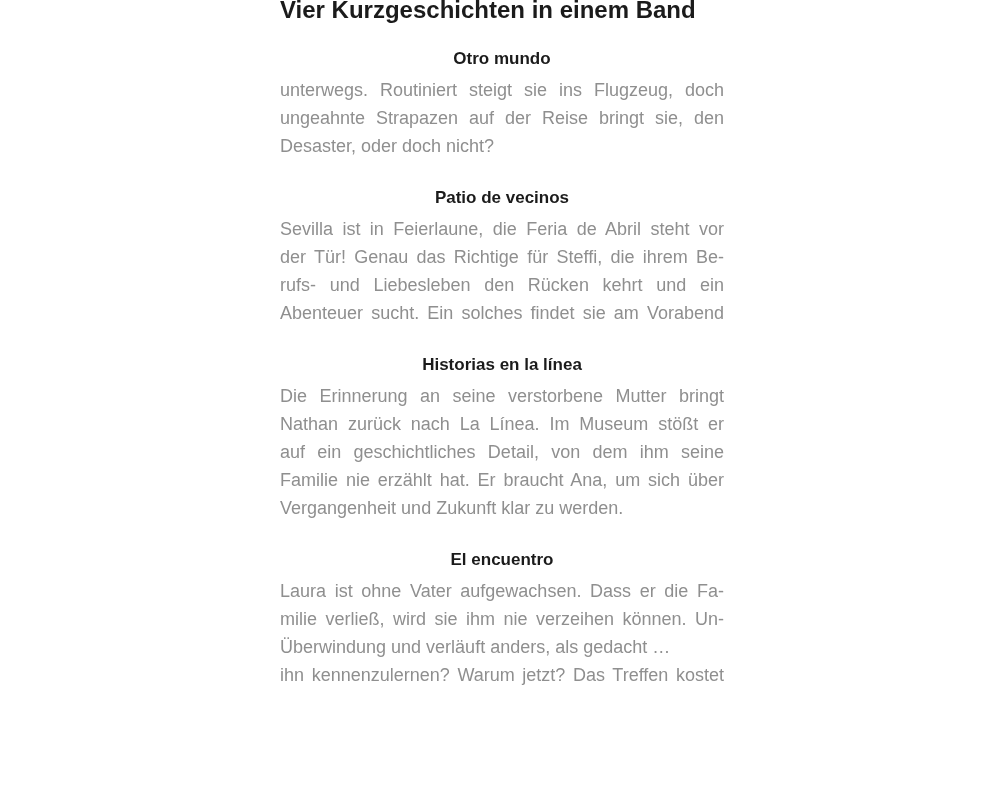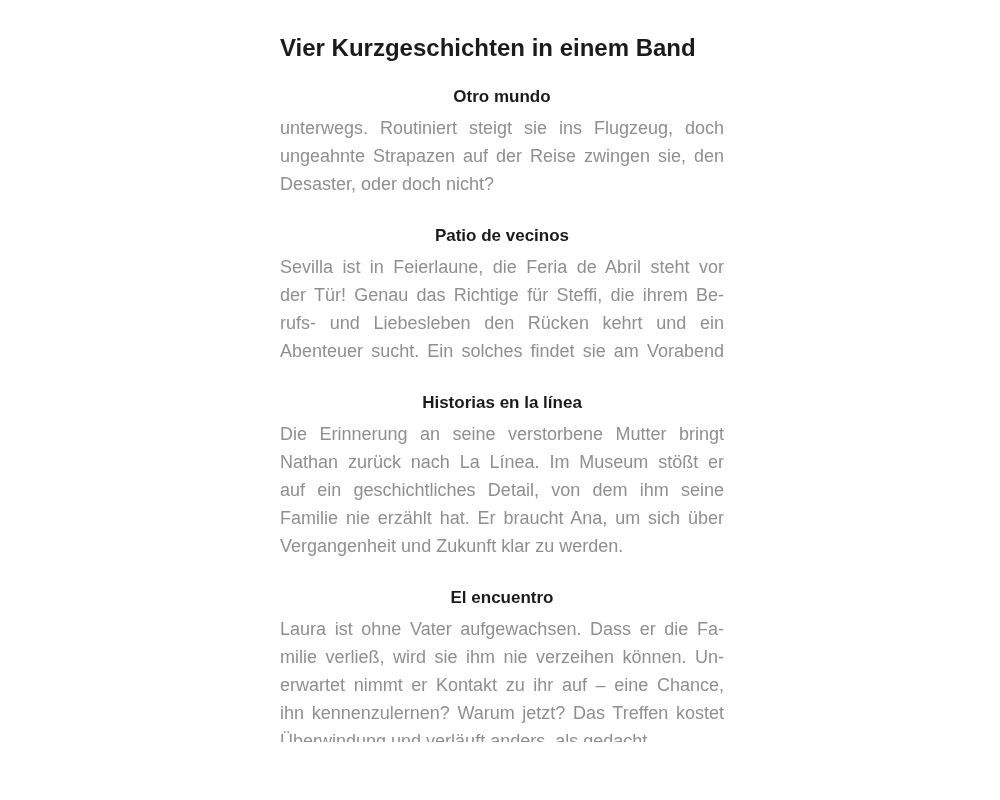--- a/index.html
+++ b/index.html
@@ -8,21 +8,20 @@
     --body:#8f8f8f;
   }
   html,body{margin:0;padding:0;}
   .page{
     position:relative;
     width:1000px;
     height:704px;
     background:var(--bg);
     overflow:hidden;
     font-family:"Liberation Sans",sans-serif;
-    margin-top:38px;
   }
   .column{
     position:absolute;
     left:280px;
     top:-3px;
     width:444px;
   }
   .title{
     font-family:"Liberation Sans",sans-serif;
     font-weight:700;
@@ -65,21 +64,21 @@
 
 <div class="page">
   <div class="column">
 
     <h1 class="title">Vier Kurzgeschichten in einem Band</h1>
 
     <div class="section">
       <h2 class="section-heading">Otro mundo</h2>
       <div class="section-body">
           <div class="line">unterwegs. Routiniert steigt sie ins Flugzeug, doch</div>
-          <div class="line">ungeahnte Strapazen auf der Reise zwingen sie, den</div>
+          <div class="line">ungeahnte Strapazen auf der Reise bringt sie, den</div>
           <div class="line last">Desaster, oder doch nicht?</div>
         </div>
     </div>
 
     <div class="section">
       <h2 class="section-heading">Patio de vecinos</h2>
       <div class="section-body">
           <div class="line">Sevilla ist in Feierlaune, die Feria de Abril steht vor</div>
           <div class="line">der Tür! Genau das Richtige für Steffi, die ihrem Be-</div>
           <div class="line">rufs- und Liebesleben den Rücken kehrt und ein</div>
@@ -96,20 +95,19 @@
           <div class="line">Familie nie erzählt hat. Er braucht Ana, um sich über</div>
           <div class="line last">Vergangenheit und Zukunft klar zu werden.</div>
         </div>
     </div>
 
     <div class="section">
       <h2 class="section-heading">El encuentro</h2>
       <div class="section-body">
           <div class="line">Laura ist ohne Vater aufgewachsen. Dass er die Fa-</div>
           <div class="line">milie verließ, wird sie ihm nie verzeihen können. Un-</div>
-          <div class="line">erwartet nimmt er Kontakt zu ihr auf – eine Chance,</div>
+          <div class="line last">Überwindung und verläuft anders, als gedacht …</div>
           <div class="line">ihn kennenzulernen? Warum jetzt? Das Treffen kostet</div>
-          <div class="line last">Überwindung und verläuft anders, als gedacht …</div>
         </div>
     </div>
 
   </div>
 </div>
 
 </body></html>

